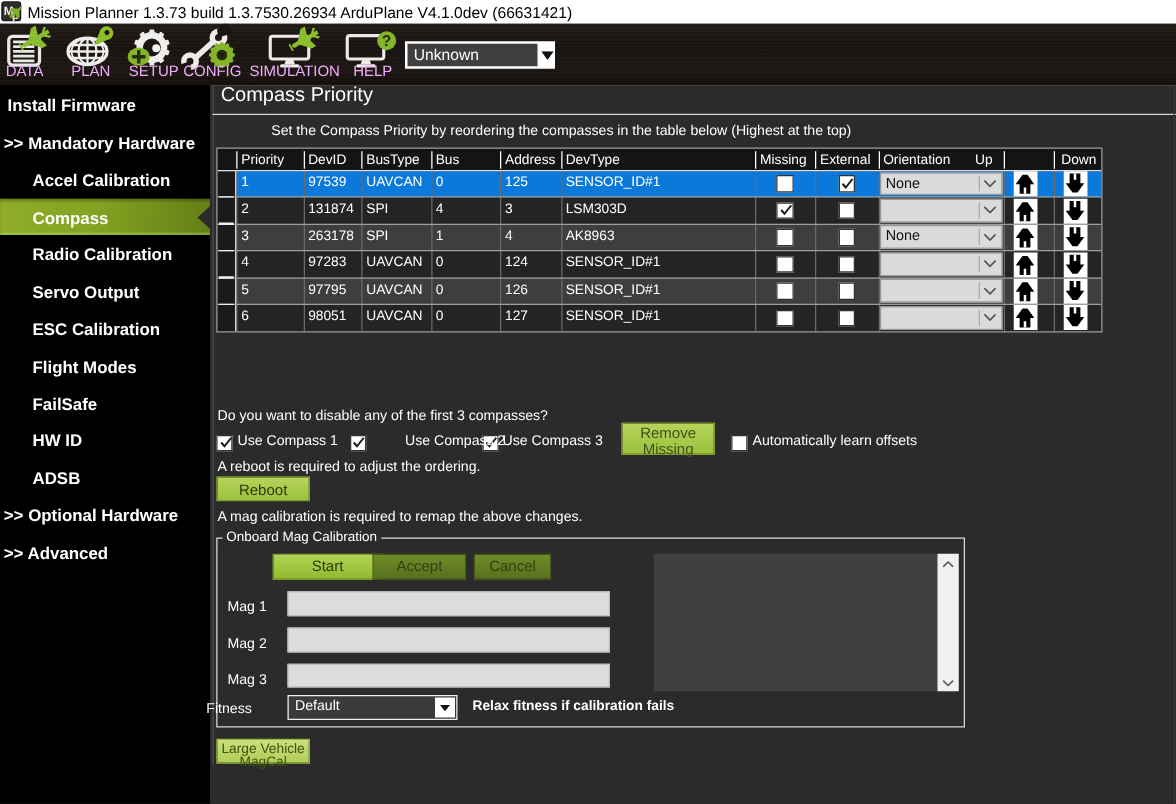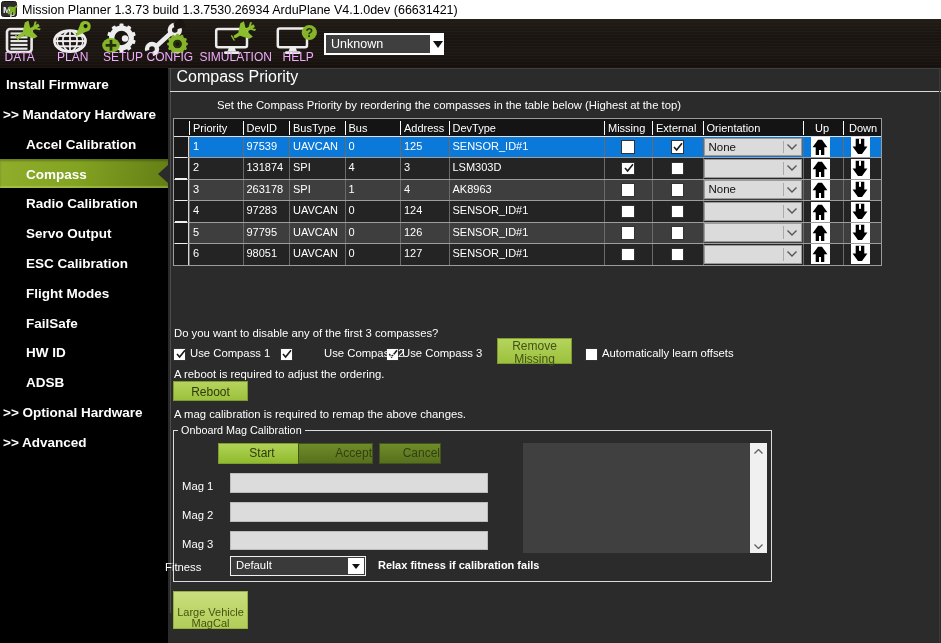--- a/index.html
+++ b/index.html
@@ -4,21 +4,21 @@
 html,body { width:941px; height:643px; overflow:hidden; background:#2b2b2b; font-family:"Liberation Sans",sans-serif; }
 .abs { position:absolute; }
 .t { position:absolute; white-space:nowrap; color:#fff; }
 .w11 { font-size:11px; }
 .sbt { font-size:13.5px; font-weight:bold; }
 .mtxt { font-size:11.3px; }
 .tlab { font-size:12px; color:#f0abfc; }
 .combo { background:#dbdbdb; border:1px solid #9a9a9a; }
 .cline { position:absolute; right:17px; top:2px; bottom:2px; width:1px; background:#aaa; }
 .gbtn { position:absolute; background:linear-gradient(to bottom,#b5d45c,#9cc13d); border:1px solid #7e9c2f; color:#2e3a0d; text-align:center; font-size:12px; }
-.gbtn2 { position:absolute; background:linear-gradient(to bottom,#6f8c28,#57701e); border:1px solid #42541a; color:#333f10; text-align:right; font-size:12px; }
+.gbtn2 { position:absolute; background:linear-gradient(to bottom,#6f8c28,#57701e); border:1px solid #42541a; color:#333f10; text-align:center; font-size:12px; }
 </style></head>
 <body>
 
 <div class="abs" style="left:0;top:0;width:941px;height:19px;background:#fff"></div>
 <div class="abs" style="left:1px;top:1px;width:16px;height:16px;background:#2f2d2c;border-radius:2.5px;border:1px solid #1c1a19">
  <div class="t" style="left:1px;top:1.5px;font-size:9.5px;font-weight:bold;color:#f2f2f2">M</div>
  <div class="t" style="left:7.5px;top:4.5px;font-size:9.5px;font-weight:bold;color:#e8e8e8">p</div>
  <svg width="16" height="16" viewBox="0 0 16 16" style="position:absolute;left:0;top:0">
  <g transform="translate(11,7.5) rotate(-42) scale(0.42)" fill="#7fb224">
  <path d="M14.5,0 L13,-2.2 L6.5,-2.2 L-2,-11.5 L-7.2,-11.5 L-4.5,-2.2 L-9,-2.2 L-13.4,-6.4 L-15.6,-5 L-12,-2 L-15.8,-2 L-15.8,2 L-12,2 L-15.6,5 L-13.4,6.4 L-9,2.2 L-4.5,2.2 L-7.2,11.5 L-2,11.5 L6.5,2.2 L13,2.2 Z"></path>
@@ -191,21 +191,21 @@
 <div class="abs" style="left:172.5px;top:118px;width:709.0px;height:148px;border:1px solid #9b9b9b"></div>
 <div class="t w11" style="left:193px;top:121.5px;">Priority</div>
 <div class="t w11" style="left:246.5px;top:121.5px;">DevID</div>
 <div class="t w11" style="left:293px;top:121.5px;">BusType</div>
 <div class="t w11" style="left:348.5px;top:121.5px;">Bus</div>
 <div class="t w11" style="left:404px;top:121.5px;">Address</div>
 <div class="t w11" style="left:452.5px;top:121.5px;">DevType</div>
 <div class="t w11" style="left:608px;top:121.5px;">Missing</div>
 <div class="t w11" style="left:656px;top:121.5px;">External</div>
 <div class="t w11" style="left:706.5px;top:121.5px;">Orientation</div>
-<div class="t w11" style="left:815px;top:121.5px;">Up</div>
+<div class="t w11" style="left:780px;top:121.5px;">Up</div>
 <div class="t w11" style="left:849px;top:121.5px;">Down</div>
 <div class="t w11" style="left:193px;top:139.725px;">1</div>
 <div class="t w11" style="left:246.5px;top:139.725px;">97539</div>
 <div class="t w11" style="left:293px;top:139.725px;">UAVCAN</div>
 <div class="t w11" style="left:348.5px;top:139.725px;">0</div>
 <div class="t w11" style="left:404px;top:139.725px;">125</div>
 <div class="t w11" style="left:452.5px;top:139.725px;">SENSOR_ID#1</div>
 <div class="abs" style="left:621.25px;top:140.475px;width:13.5px;height:13.5px;background:#fff;border:1px solid #333"></div>
 <div class="abs" style="left:670.5px;top:140.475px;width:13.5px;height:13.5px;background:#fff;border:1px solid #333">
     <svg width="12" height="11" viewBox="0 0 12 11" style="position:absolute;left:0.5px;top:0.5px">
@@ -413,13 +413,13 @@
   </svg>
 <div class="t" style="left:378px;top:559px;font-size:11px;font-weight:bold;">Relax fitness if calibration fails</div>
 <div class="abs" style="left:523px;top:443px;width:244px;height:110px;background:#404040"></div>
 <div class="abs" style="left:750px;top:443px;width:17px;height:110px;background:#f0f0f0"></div>
 <svg width="9" height="5" viewBox="0 0 9 5" style="position:absolute;left:754px;top:449px">
     <path d="M0.5 4.5 L4.5 0.5 L8.5 4.5" stroke="#606060" stroke-width="1.3" fill="none"></path>
   </svg>
 <svg width="9" height="5" viewBox="0 0 9 5" style="position:absolute;left:754px;top:544px">
     <path d="M0.5 0.5 L4.5 4.5 L8.5 0.5" stroke="#606060" stroke-width="1.3" fill="none"></path>
   </svg>
-<div class="abs" style="left:173px;top:591px;width:75px;height:38px;background:linear-gradient(to bottom,#c9df7e,#b1cd58);border:1px solid #95b23e;color:#46530f;font-size:11px;text-align:center;line-height:11px;padding-top:15px">Large Vehicle<br>MagCal</div>
+<div class="abs" style="left:173px;top:591px;width:75px;height:20px;background:linear-gradient(to bottom,#c9df7e,#b1cd58);border:1px solid #95b23e;color:#46530f;font-size:11px;text-align:center;line-height:11px;padding-top:2px">Large Vehicle<br>MagCal</div>
 <div class="abs" style="left:939px;top:68px;width:1px;height:575px;background:#3a3a3a"></div>
 </body></html>

